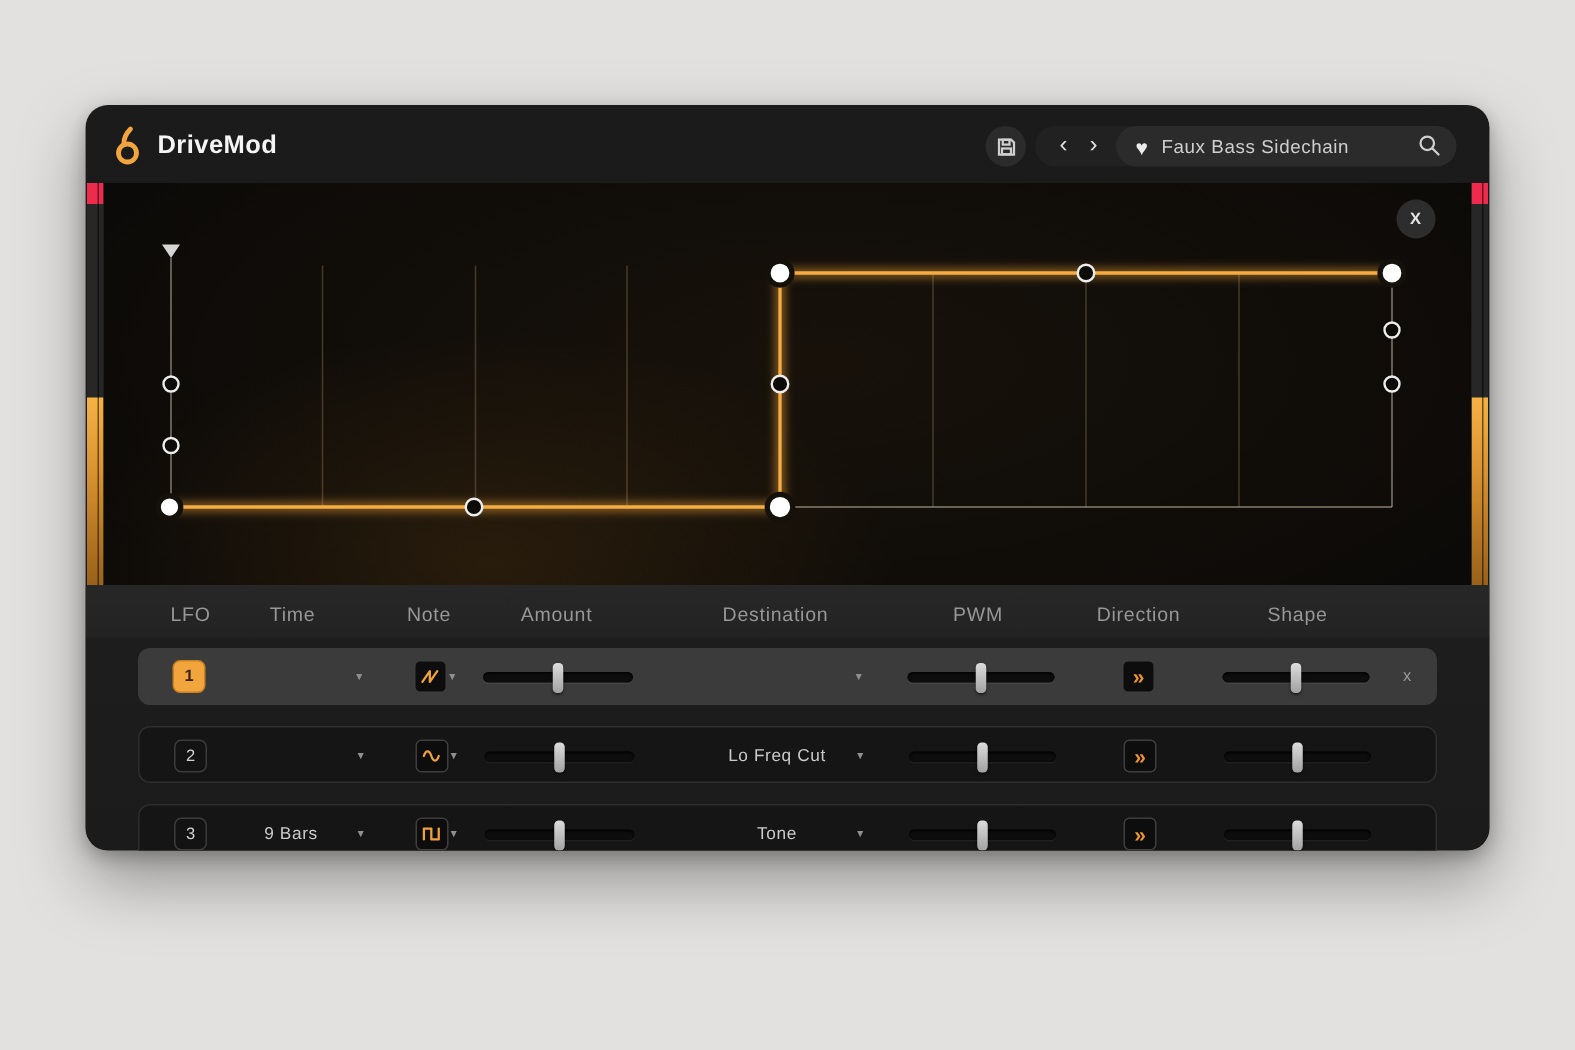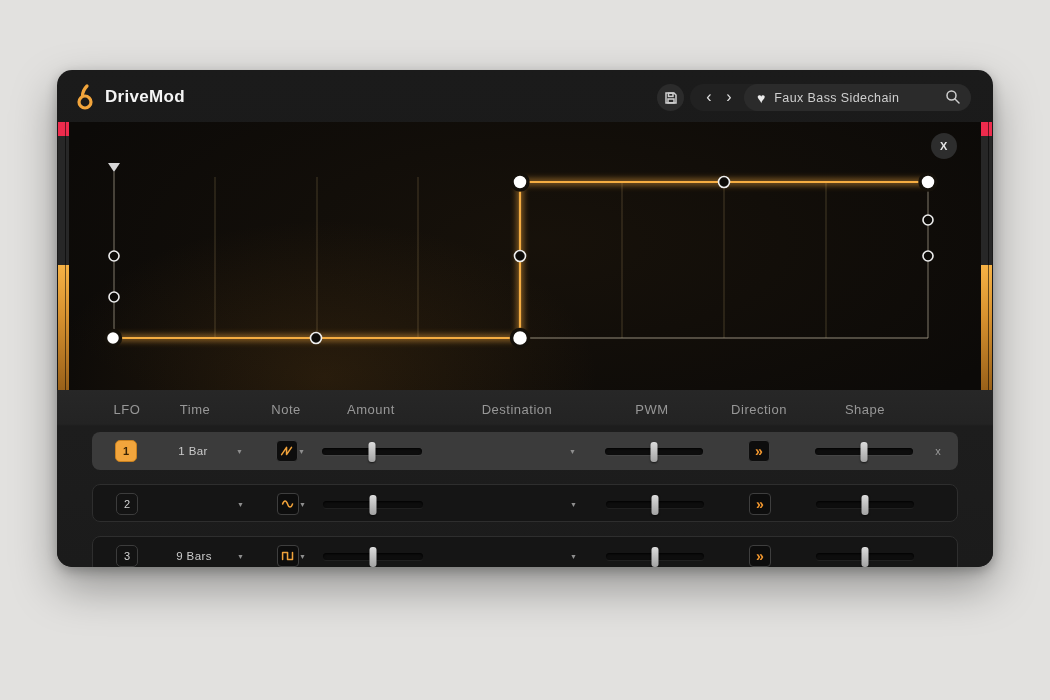--- a/index.html
+++ b/index.html
@@ -204,21 +204,20 @@
     <div class="col-head" style="left:138px">Time</div>
     <div class="col-head" style="left:229px">Note</div>
     <div class="col-head" style="left:314px">Amount</div>
     <div class="col-head" style="left:460px">Destination</div>
     <div class="col-head" style="left:595px">PWM</div>
     <div class="col-head" style="left:702px">Direction</div>
     <div class="col-head" style="left:808px">Shape</div>
 
     <div class="lfo-row selected" style="top:42px">
       <div class="badge sel">1</div>
-      <div class="cell-text time-text">1 Bar</div>
       <div class="caret time" style="font-size: 7px;">▼</div>
       <div class="iconbox shape-box">
         <svg width="18" height="18" viewBox="0 0 20 20">
           <polyline points="4,14 9.5,6 9.5,14 15,6" stroke="#f0a23a" stroke-width="1.7" fill="none" stroke-linejoin="round" stroke-linecap="round"></polyline>
         </svg>
       </div>
       <div class="caret shape" style="font-size: 7px;">▼</div>
       <div class="slider sl-amount">
           <div class="thumb" style="left: 50%;"></div>
         </div>
@@ -238,20 +237,21 @@
       <div class="caret time" style="font-size: 7px;">▼</div>
       <div class="iconbox shape-box">
         <svg width="18" height="18" viewBox="0 0 20 20">
           <path d="M4 10 C5.5 5.5 8 5.5 9.5 10 C11 14.5 13.5 14.5 15 10" stroke="#f0a23a" stroke-width="1.7" fill="none" stroke-linecap="round"></path>
         </svg>
       </div>
       <div class="caret shape" style="font-size: 7px;">▼</div>
       <div class="slider sl-amount">
           <div class="thumb" style="left: 50%;"></div>
         </div>
+      <div class="cell-text dest-text">Lo Freq Cut</div>
       <div class="caret dest" style="font-size: 7px;">▼</div>
       <div class="slider sl-pwm">
           <div class="thumb" style="left: 50%;"></div>
         </div>
       <div class="iconbox dir-box">»</div>
       <div class="slider sl-smooth">
           <div class="thumb" style="left: 50%;"></div>
         </div>
     </div>
 
@@ -261,20 +261,21 @@
       <div class="caret time" style="font-size: 7px;">▼</div>
       <div class="iconbox shape-box">
         <svg width="18" height="18" viewBox="0 0 20 20">
           <path d="M4 14 V6 H9.5 V14 H15 V6" stroke="#f0a23a" stroke-width="1.7" fill="none" stroke-linejoin="round" stroke-linecap="round"></path>
         </svg>
       </div>
       <div class="caret shape" style="font-size: 7px;">▼</div>
       <div class="slider sl-amount">
           <div class="thumb" style="left: 50%;"></div>
         </div>
+      <div class="cell-text dest-text">Tone</div>
       <div class="caret dest" style="font-size: 7px;">▼</div>
       <div class="slider sl-pwm">
           <div class="thumb" style="left: 50%;"></div>
         </div>
       <div class="iconbox dir-box">»</div>
       <div class="slider sl-smooth">
           <div class="thumb" style="left: 50%;"></div>
         </div>
     </div>
 

